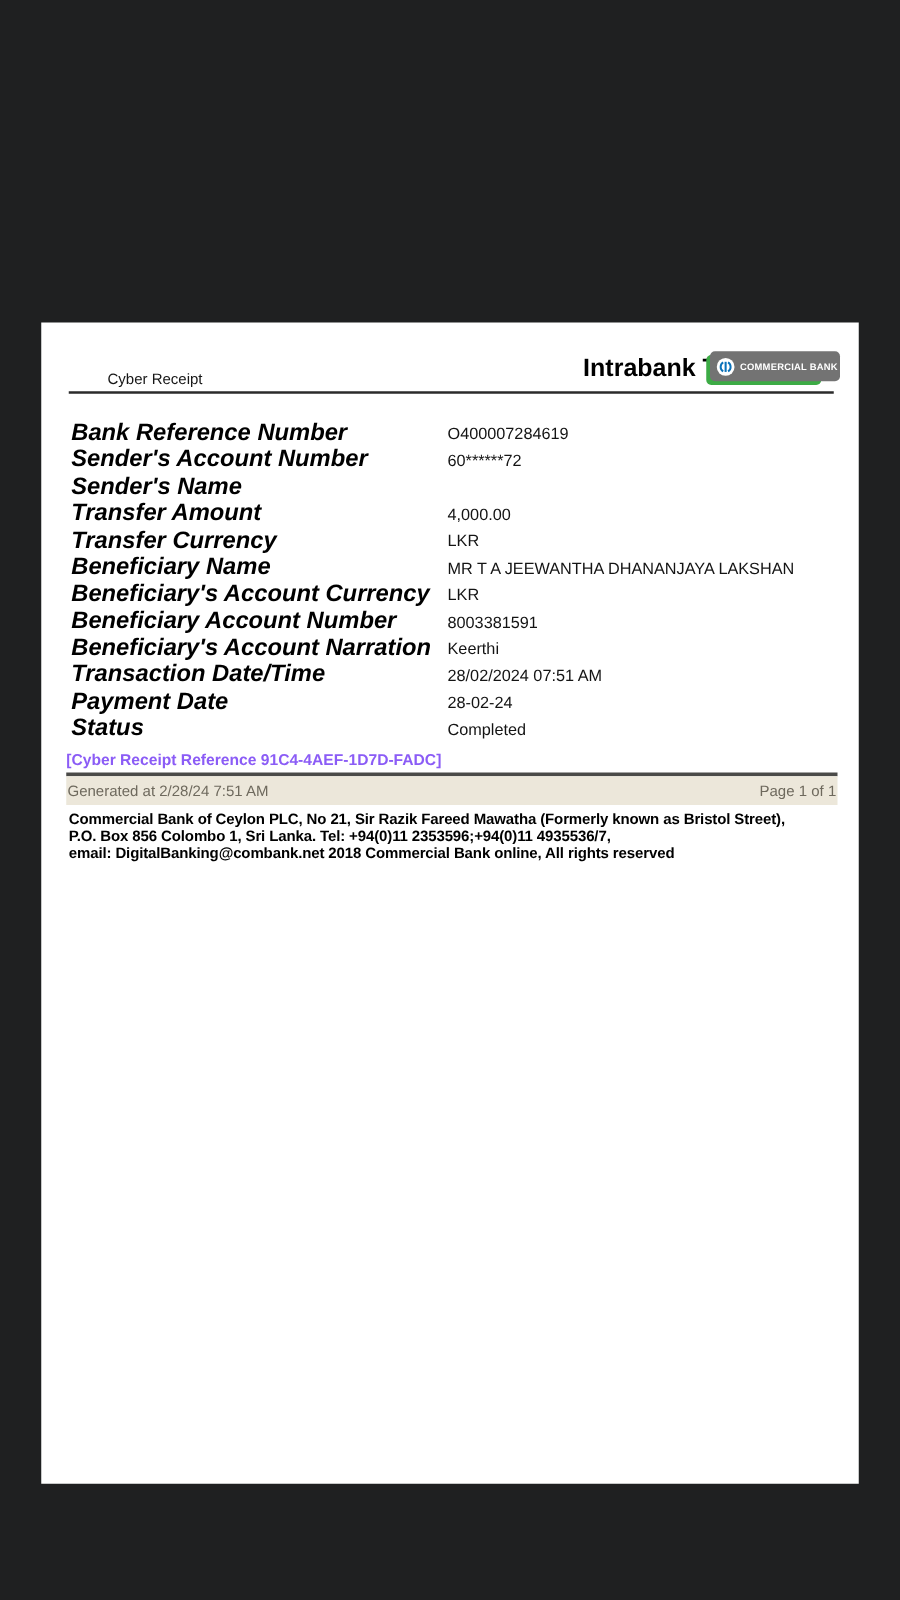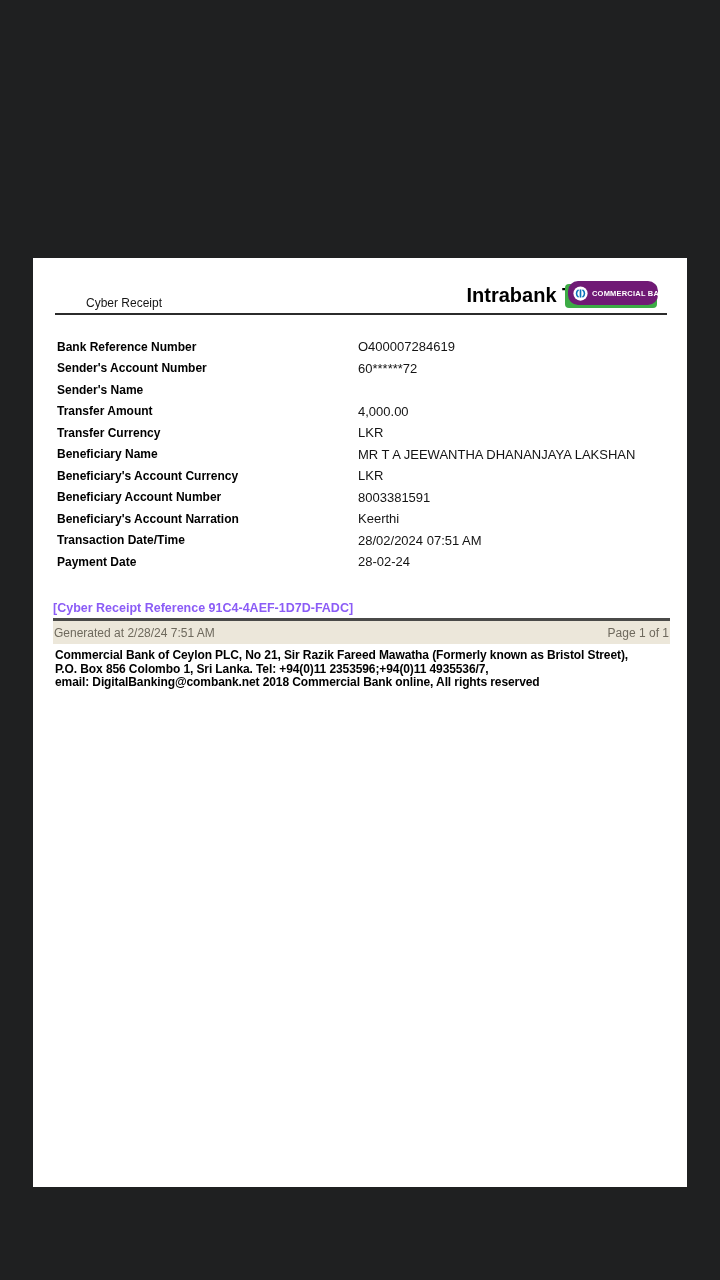--- a/index.html
+++ b/index.html
@@ -25,35 +25,35 @@
     font-size: 20px; font-weight: bold; color: #000;
   }
   .logo {
     position: absolute; left: 532px; top: 23px; width: 95px; height: 27px;
   }
   .logo-green {
     position: absolute; left: 0; top: 3px; width: 92px; height: 24px;
     background: #3cab45; border-radius: 4px;
   }
   .logo-blue {
-    position: absolute; left: 3px; top: 0; width: 90px; height: 24px;
-    background: #701a75; border-radius: 10px;
+    position: absolute; left: 3px; top: 0; width: 104px; height: 24px;
+    background: #737373; border-radius: 4px;
     display: flex; align-items: center; padding-left: 5px; box-sizing: border-box;
   }
   .logo-text {
     color: #fff; font-size: 7.5px; font-weight: bold;
     letter-spacing: 0.2px; margin-left: 4px; white-space: nowrap;
   }
   .rule-header {
     position: absolute; left: 22px; top: 55px; width: 612px; height: 2px;
     background: #2b2b2b;
   }
   .fields { position: absolute; left: 24px; top: 78px; width: 610px; }
   .row { display: flex; height: 21.5px; align-items: center; }
-  .lbl { width: 301px; font-size: 12px; font-weight: bold; color: #000; flex: none; }
+  .lbl { width: 301px; font-size: 19px; font-weight: bold; color: #000; flex: none; font-style: italic; }
   .val { font-size: 13px; color: #141414; white-space: nowrap; }
   .ref-line {
     position: absolute; left: 20px; top: 343px;
     font-size: 12.5px; font-weight: 600; color: #8b5cf6;
   }
   .sep {
     position: absolute; left: 20px; top: 360px; width: 617px; height: 3px;
     background: #4a4a48;
   }
   .gen-bar {
@@ -131,20 +131,24 @@
       <div class="val">Keerthi</div>
     </div>
     <div class="row">
       <div class="lbl">Transaction Date/Time</div>
       <div class="val">28/02/2024 07:51 AM</div>
     </div>
     <div class="row">
       <div class="lbl">Payment Date</div>
       <div class="val">28-02-24</div>
     </div>
+    <div class="row">
+      <div class="lbl">Status</div>
+      <div class="val">Completed</div>
+    </div>
   </div>
 
   <div class="ref-line">[Cyber Receipt Reference 91C4-4AEF-1D7D-FADC]</div>
 
   <div class="sep"></div>
 
   <div class="gen-bar">
     <span>Generated at 2/28/24 7:51 AM</span>
     <span>Page 1 of 1</span>
   </div>

